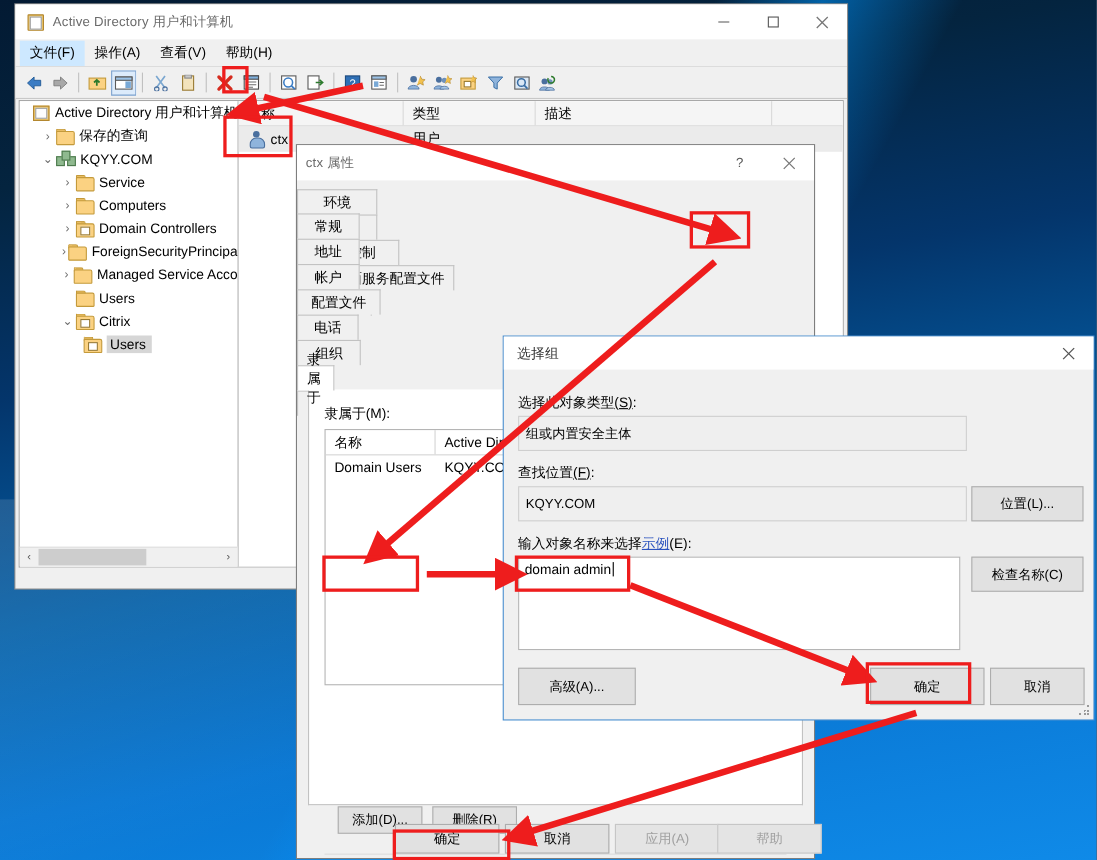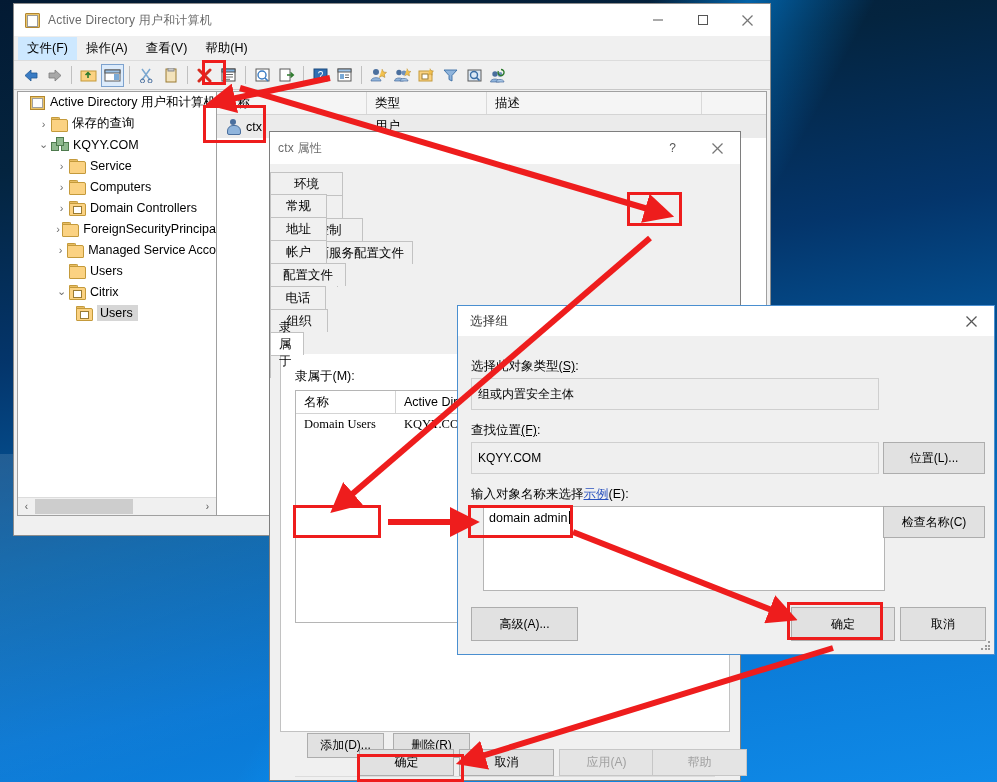--- a/index.html
+++ b/index.html
@@ -92,21 +92,21 @@
   #props .titlebar{height:32px;}
   .tabrow{display:flex;padding-left:0;flex-direction:column;}
   .tab{height:23px;background:#f0f0f0;border:1px solid #c2c2c2;border-bottom:none;display:flex;align-items:center;justify-content:center;font-size:12.5px;margin-right:-1px;padding:0 8px;box-sizing:border-box;}
   .tab.active{background:#fff;}
   .tabpage{position:absolute;left:10px;right:10px;top:222px;bottom:48px;background:#fff;border:1px solid #c2c2c2;border-top:none;}
   .field-label{font-size:12.5px;}
   .lb{border:1px solid #b5b5b5;background:#fff;}
   .lb-head{display:flex;height:22px;border-bottom:1px solid #d4d4d4;font-size:12.5px;}
   .lb-head div{display:flex;align-items:center;padding-left:8px;box-sizing:border-box;}
   .lb-row{display:flex;height:21px;font-size:12.5px;}
-  .lb-row div{display:flex;align-items:center;padding-left:8px;box-sizing:border-box;font-family:Liberation Serif, serif;}
+  .lb-row div{display:flex;align-items:center;padding-left:8px;box-sizing:border-box;}
   .hr{height:1px;background:#dcdcdc;}
 
   
   #selgrp{left:458px;top:306px;width:536px;height:348px;background:#f0f0f0;box-shadow:0 0 0 1px #4a8fd0;}
   #selgrp .titlebar{height:30px;}
   .grip{position:absolute;right:2px;bottom:2px;width:12px;height:12px;
         background:
           radial-gradient(circle 1px at 2px 9px,#9a9a9a 99%,transparent),
           radial-gradient(circle 1px at 6px 9px,#9a9a9a 99%,transparent),
           radial-gradient(circle 1px at 9px 9px,#9a9a9a 99%,transparent),
@@ -500,21 +500,21 @@
     查找位置<span style="text-decoration:underline">(F)</span>:
   </div>
   <div class="txtfield flat" style="position:absolute;left:13px;top:136px;width:400px;height:30px">
     <span>KQYY.COM</span>
   </div>
   <div class="btn" style="position:absolute;left:425px;top:136px;width:100px;height:30px">位置(L)...</div>
 
   <div class="field-label" style="position:absolute;left:13px;top:180px">
     <span>输入对象名称来选择</span><span class="link">示例</span><span>(E):</span>
   </div>
-  <div style="position:absolute;left:13px;top:200px;width:400px;height:83px;background:#fff;border:1px solid #b5b5b5;margin-left:12px;">
+  <div style="position:absolute;left:13px;top:200px;width:400px;height:83px;background:#fff;border:1px solid #b5b5b5;">
     <div style="padding:4px 0 0 5px;font-size:12.5px;">
       <span>domain admin</span><span class="caret"></span>
     </div>
   </div>
   <div class="btn" style="position:absolute;left:13px;top:301px;width:105px;height:32px">高级(A)...</div>
 
   <div class="btn" style="position:absolute;left:425px;top:200px;width:100px;height:30px">检查名称(C)</div>
   <div class="btn" style="position:absolute;left:333px;top:301px;width:102px;height:32px">确定</div>
   <div class="btn" style="position:absolute;left:442px;top:301px;width:84px;height:32px">取消</div>
 

